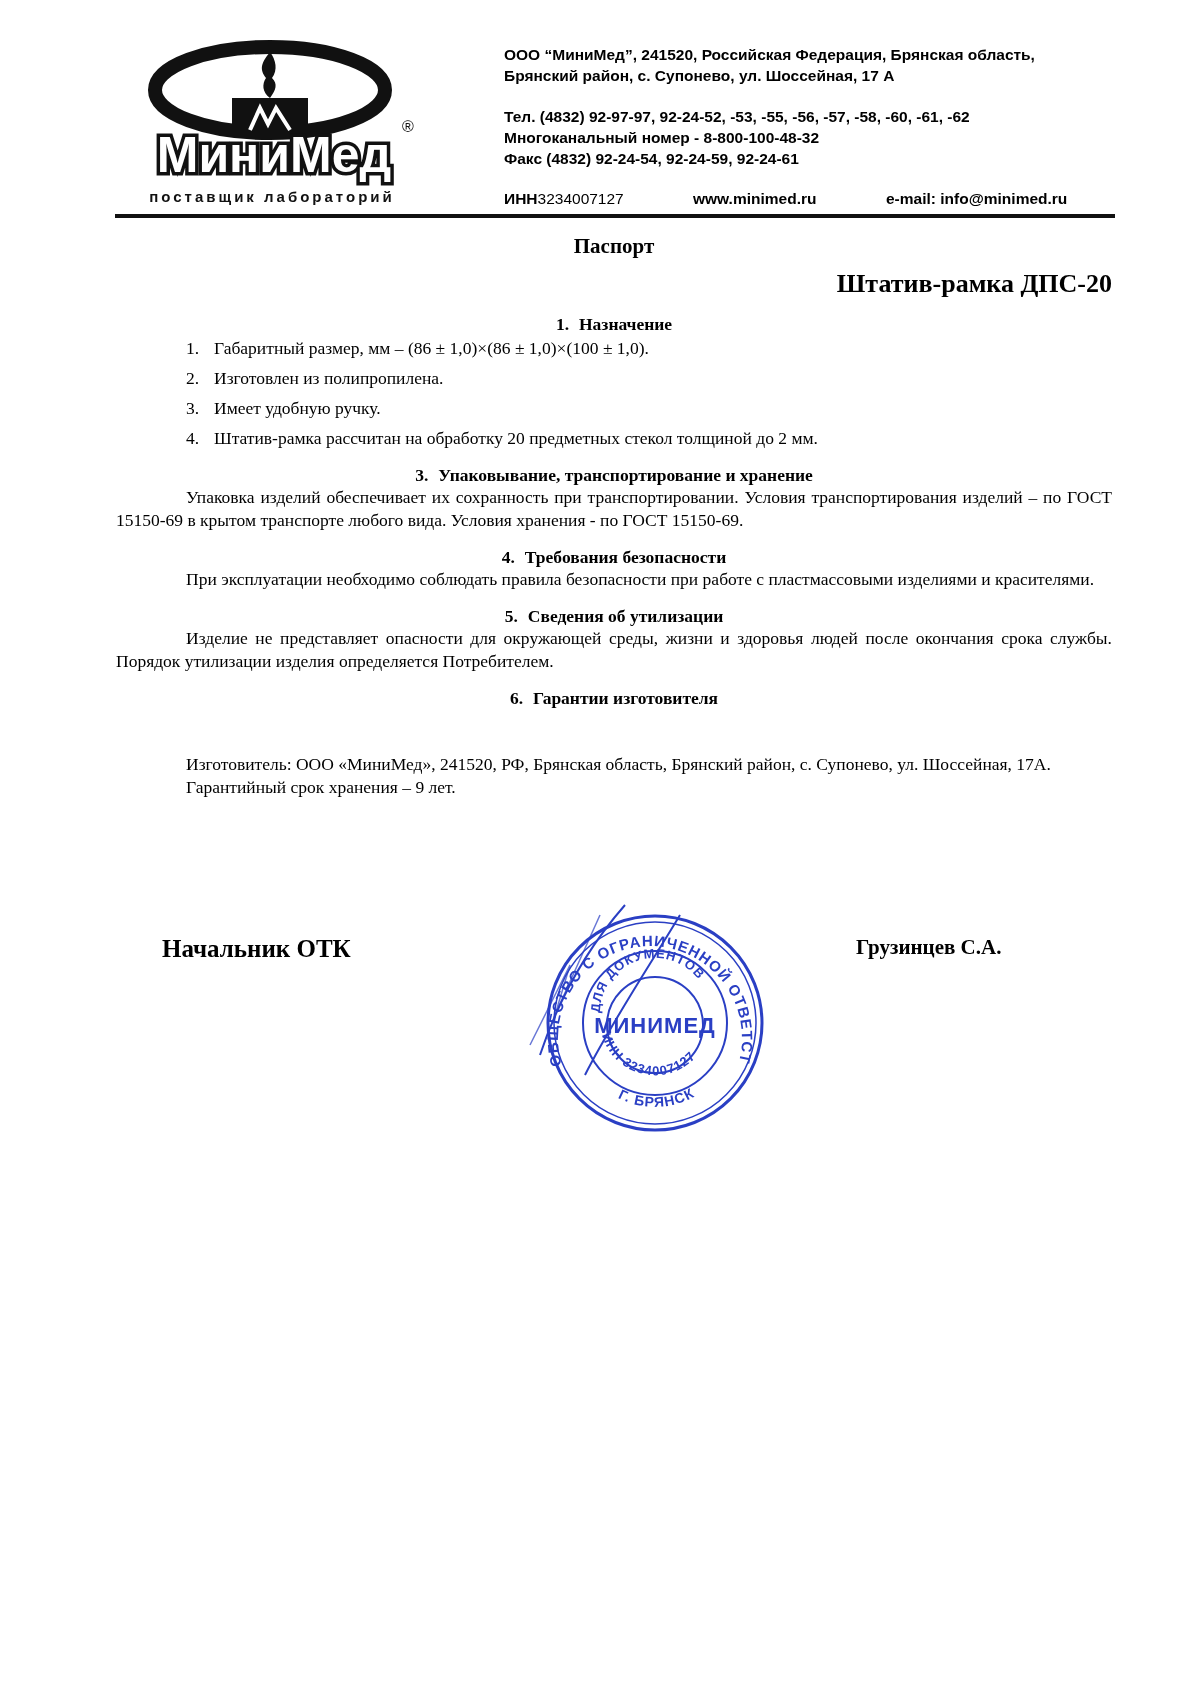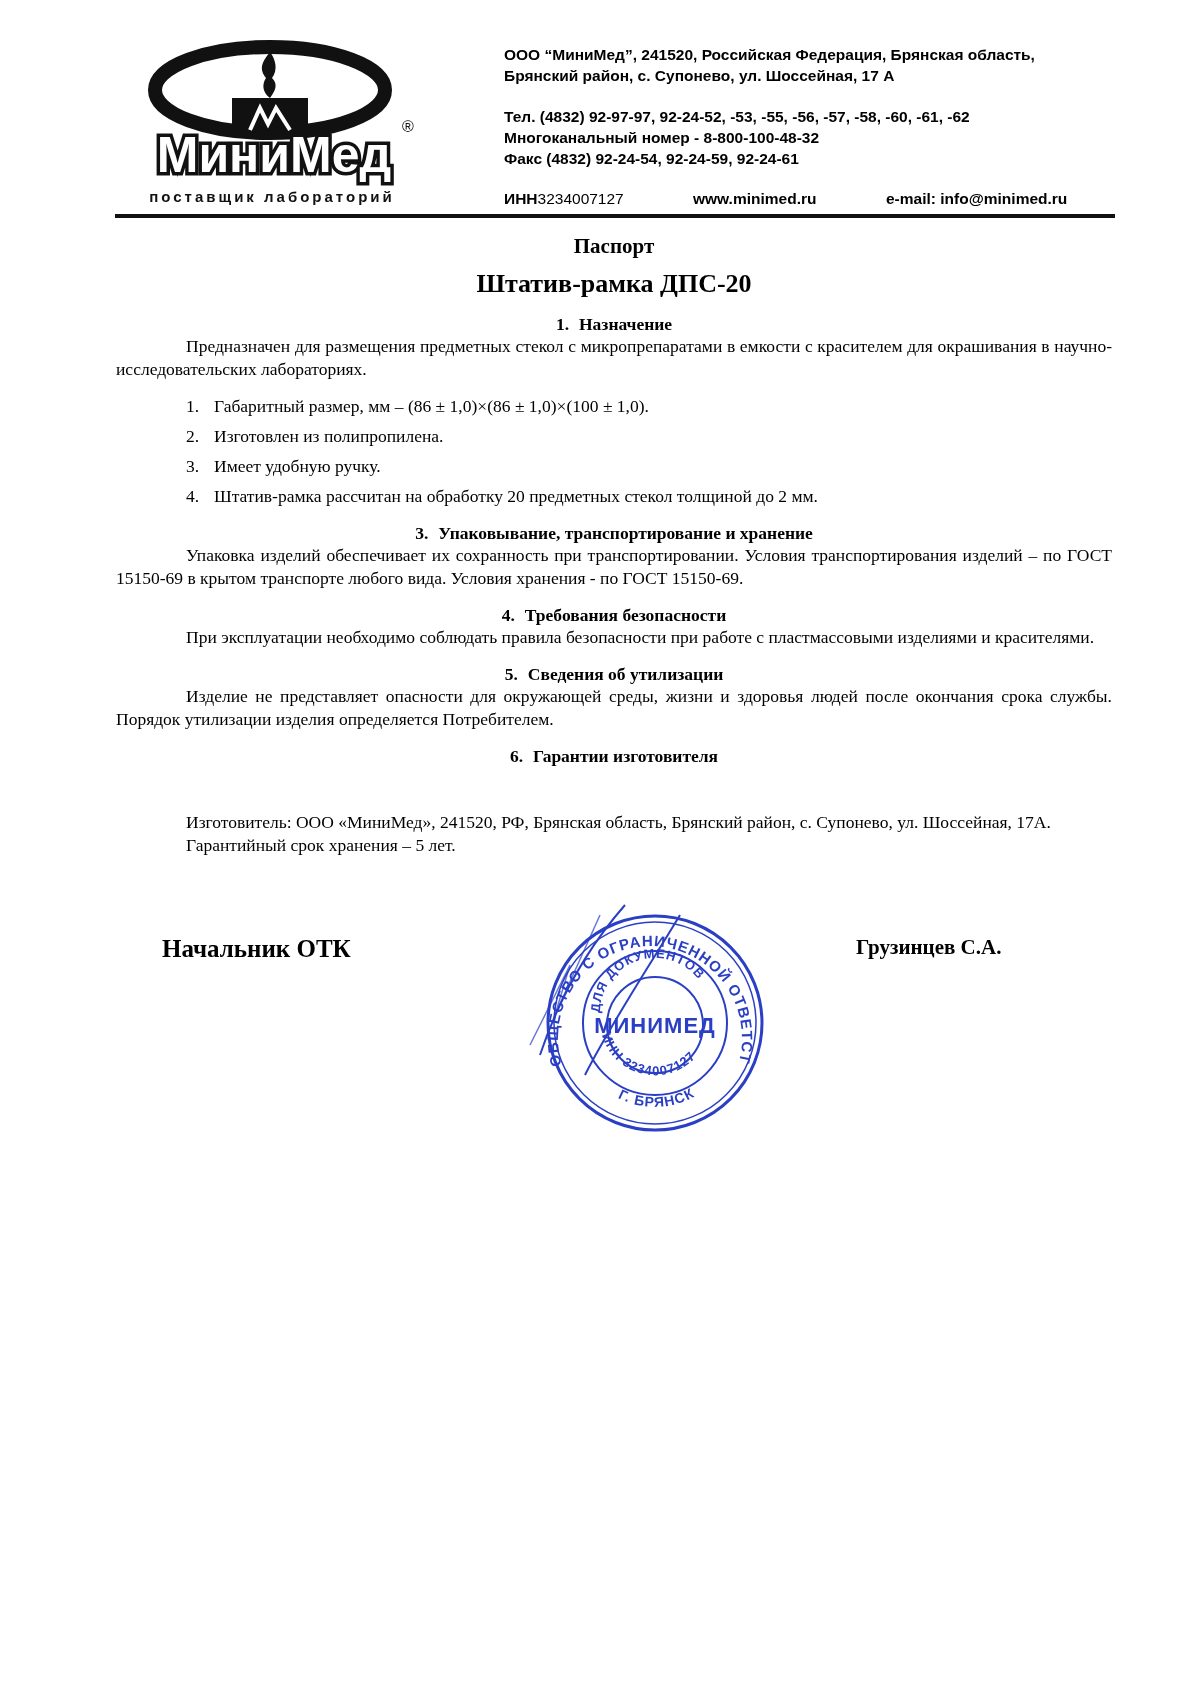--- a/index.html
+++ b/index.html
@@ -17,21 +17,21 @@
   .company .inn-label { font-weight: bold; }
   .company .inn-value { font-weight: normal; margin-left: 0; }
   .company .www { position: absolute; left: 189px; text-align: center; }
   .company .email { position: absolute; left: 382px; }
   .rule { position: absolute; left: 115px; top: 214px; width: 1000px; height: 4px; background: #111; }
 
   
   .doc { position: absolute; left: 116px; top: 232px; width: 996px;
     font-family: "Liberation Serif", serif; font-size: 17.5px; line-height: 23px; }
   .title-1 { text-align: center; font-weight: bold; font-size: 21px; line-height: 28px; margin: 0 0 7px 0; }
-  .title-2 { text-align: center; font-weight: bold; font-size: 26px; line-height: 34px; margin: 0 0 12px 0; }
+  .title-2 { text-align: right; font-weight: bold; font-size: 26px; line-height: 34px; margin: 0 0 12px 0; }
   .sec-h { text-align: center; font-weight: bold; font-size: 17.5px; line-height: 22px; margin: 0; }
   .sec-h .num { margin-right: 10px; }
   .para { text-align: justify; text-indent: 70px; margin: 0 0 14px 0; }
   .para.tight { margin-bottom: 0; margin-top: 44px; }
   .list { list-style: none; margin: 2px 0 14px 0; padding: 0; }
   .list li { padding-left: 70px; position: relative; margin: 0 0 7px 0; }
   .list li .n { position: absolute; left: 70px; }
   .list li .t { margin-left: 28px; }
 
   
@@ -74,21 +74,20 @@
 
   <div class="rule"></div>
 
   <div class="doc">
     <div class="title-1">Паспорт</div>
     <div class="title-2">Штатив-рамка ДПС-20</div>
 
     <div class="sec-h">
       <span class="num">1.</span><span>Назначение</span>
     </div>
-    <p class="para">Предназначен для размещения предметных стекол с микропрепаратами в емкости с красителем для окрашивания в научно-исследовательских лабораториях.</p>
 
     <ul class="list">
       <li><span class="n">1.</span><span class="t">Габаритный размер, мм – (86 ± 1,0)×(86 ± 1,0)×(100 ± 1,0).</span></li>
       <li><span class="n">2.</span><span class="t">Изготовлен из полипропилена.</span></li>
       <li><span class="n">3.</span><span class="t">Имеет удобную ручку.</span></li>
       <li><span class="n">4.</span><span class="t">Штатив-рамка рассчитан на обработку 20 предметных стекол толщиной до 2 мм.</span></li>
     </ul>
 
     <div class="sec-h">
       <span class="num">3.</span><span>Упаковывание, транспортирование и хранение</span>
@@ -102,21 +101,21 @@
 
     <div class="sec-h">
       <span class="num">5.</span><span>Сведения об утилизации</span>
     </div>
     <p class="para">Изделие не представляет опасности для окружающей среды, жизни и здоровья людей после окончания срока службы. Порядок утилизации изделия определяется Потребителем.</p>
 
     <div class="sec-h">
       <span class="num">6.</span><span>Гарантии изготовителя</span>
     </div>
     <p class="para tight">Изготовитель: ООО «МиниМед», 241520, РФ, Брянская область, Брянский район, с. Супонево, ул. Шоссейная, 17А.</p>
-    <p class="para">Гарантийный срок хранения – 5 лет.</p>
+    <p class="para">Гарантийный срок хранения – 9 лет.</p>
   </div>
 
   <div class="sig-left">Начальник ОТК</div>
   <div class="sig-right">Грузинцев С.А.</div>
 
   <div class="stamp">
     <svg viewBox="0 0 300 250" xmlns="http://www.w3.org/2000/svg">
       <defs>
         <path id="outerArc" d="M 62 170 A 92 92 0 1 1 238 170"></path>
         <path id="innerTopArc" d="M 100 118 A 55 55 0 0 1 210 118"></path>

